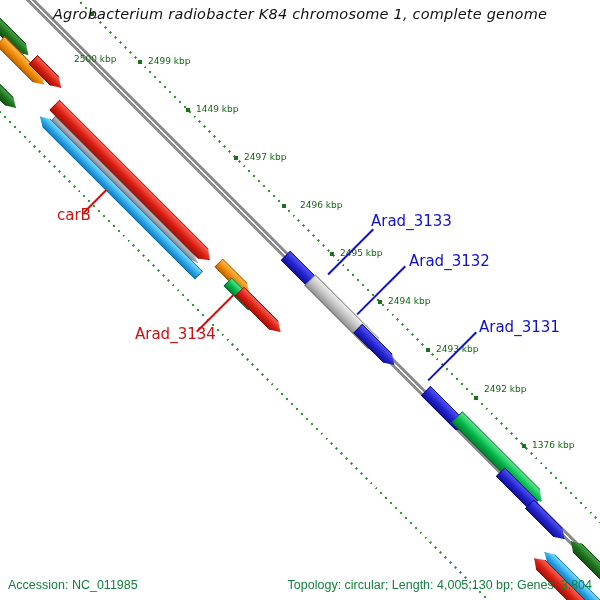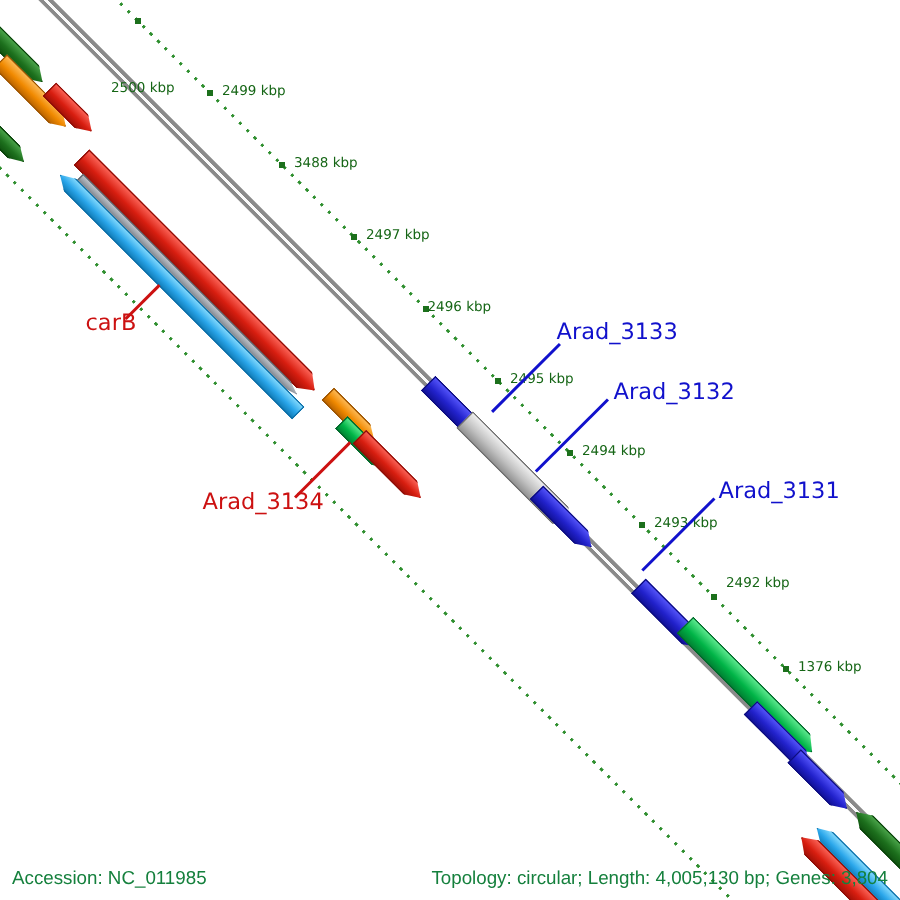--- a/index.html
+++ b/index.html
@@ -38,25 +38,25 @@
   <div class="dotline" style="left:-116px; top:355px; width:720px; transform:rotate(45deg);"></div>
 
   <div id="backbone" style="left:-125px; top:281px; width:880px; transform:rotate(45deg);"></div>
 
   <div id="diagram">
       <div class="tickdot" style="left: 90px; top: 12px;"></div>
       <div class="ticklabel" style="left: 74px; top: 23px; margin-top: 31px;">2500 kbp</div>
       <div class="tickdot" style="left: 138px; top: 60px;"></div>
       <div class="ticklabel" style="left: 148px; top: 56px;">2499 kbp</div>
       <div class="tickdot" style="left: 186px; top: 108px;"></div>
-      <div class="ticklabel" style="left: 196px; top: 104px;">3488 kbp</div>
+      <div class="ticklabel" style="left: 196px; top: 104px;">1449 kbp</div>
       <div class="tickdot" style="left: 234px; top: 156px;"></div>
       <div class="ticklabel" style="left: 244px; top: 152px;">2497 kbp</div>
       <div class="tickdot" style="left: 282px; top: 204px;"></div>
-      <div class="ticklabel" style="left: 285px; top: 200px;">2496 kbp</div>
+      <div class="ticklabel" style="left: 300px; top: 200px;">2496 kbp</div>
       <div class="tickdot" style="left: 330px; top: 252px;"></div>
       <div class="ticklabel" style="left: 340px; top: 248px;">2495 kbp</div>
       <div class="tickdot" style="left: 378px; top: 300px;"></div>
       <div class="ticklabel" style="left: 388px; top: 296px; text-align: center;">2494 kbp</div>
       <div class="tickdot" style="left: 426px; top: 348px;"></div>
       <div class="ticklabel" style="left: 436px; top: 344px;">2493 kbp</div>
       <div class="tickdot" style="left: 474px; top: 396px;"></div>
       <div class="ticklabel" style="left: 484px; top: 384px;">2492 kbp</div>
       <div class="tickdot" style="left: 522px; top: 444px;"></div>
       <div class="ticklabel" style="left: 532px; top: 440px;">1376 kbp</div>
@@ -85,18 +85,19 @@
       <div class="genelabel" style="left: 135px; top: 325px; color: rgb(204, 17, 17);">Arad_3134</div>
       <div class="pointer" style="left: 196px; top: 331px; width: 52px; background: rgb(204, 17, 17); transform: rotate(-45deg);"></div>
       <div class="genelabel" style="left: 371px; top: 212px; color: rgb(17, 17, 204);">Arad_3133</div>
       <div class="pointer" style="left: 374px; top: 230px; width: 64px; background: rgb(17, 17, 204); transform: rotate(135deg);"></div>
       <div class="genelabel" style="left: 409px; top: 252px; color: rgb(17, 17, 204);">Arad_3132</div>
       <div class="pointer" style="left: 406px; top: 267px; width: 68px; background: rgb(17, 17, 204); transform: rotate(135deg);"></div>
       <div class="genelabel" style="left: 479px; top: 318px; color: rgb(17, 17, 204);">Arad_3131</div>
       <div class="pointer" style="left: 477px; top: 333px; width: 68px; background: rgb(17, 17, 204); transform: rotate(135deg);"></div>
     </div>
 
+  <div id="title">Agrobacterium radiobacter K84 chromosome 1, complete genome</div>
 
   <div id="statusbar">
     <span id="status-left">Accession: NC_011985</span>
     <span id="status-right">Topology: circular; Length: 4,005,130 bp; Genes: 3,804</span>
   </div>
 </div>
 
 </body></html>

